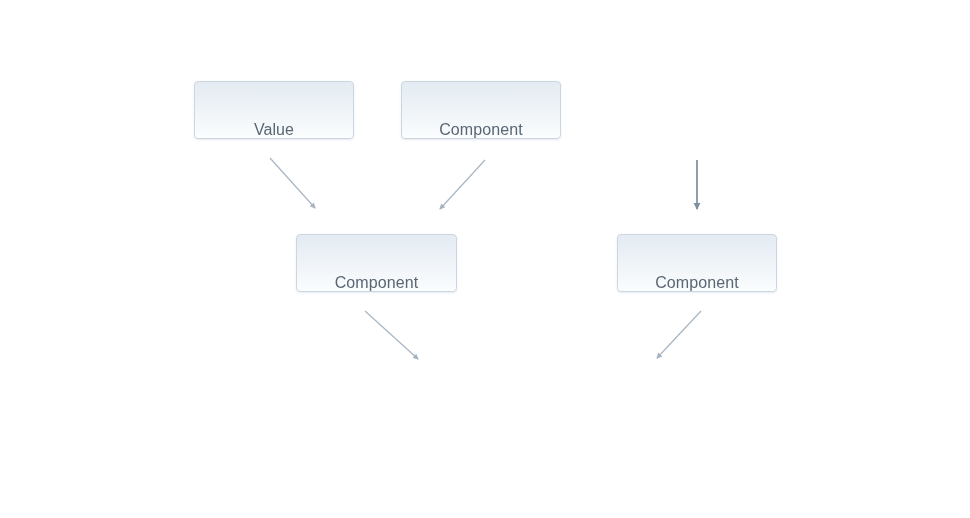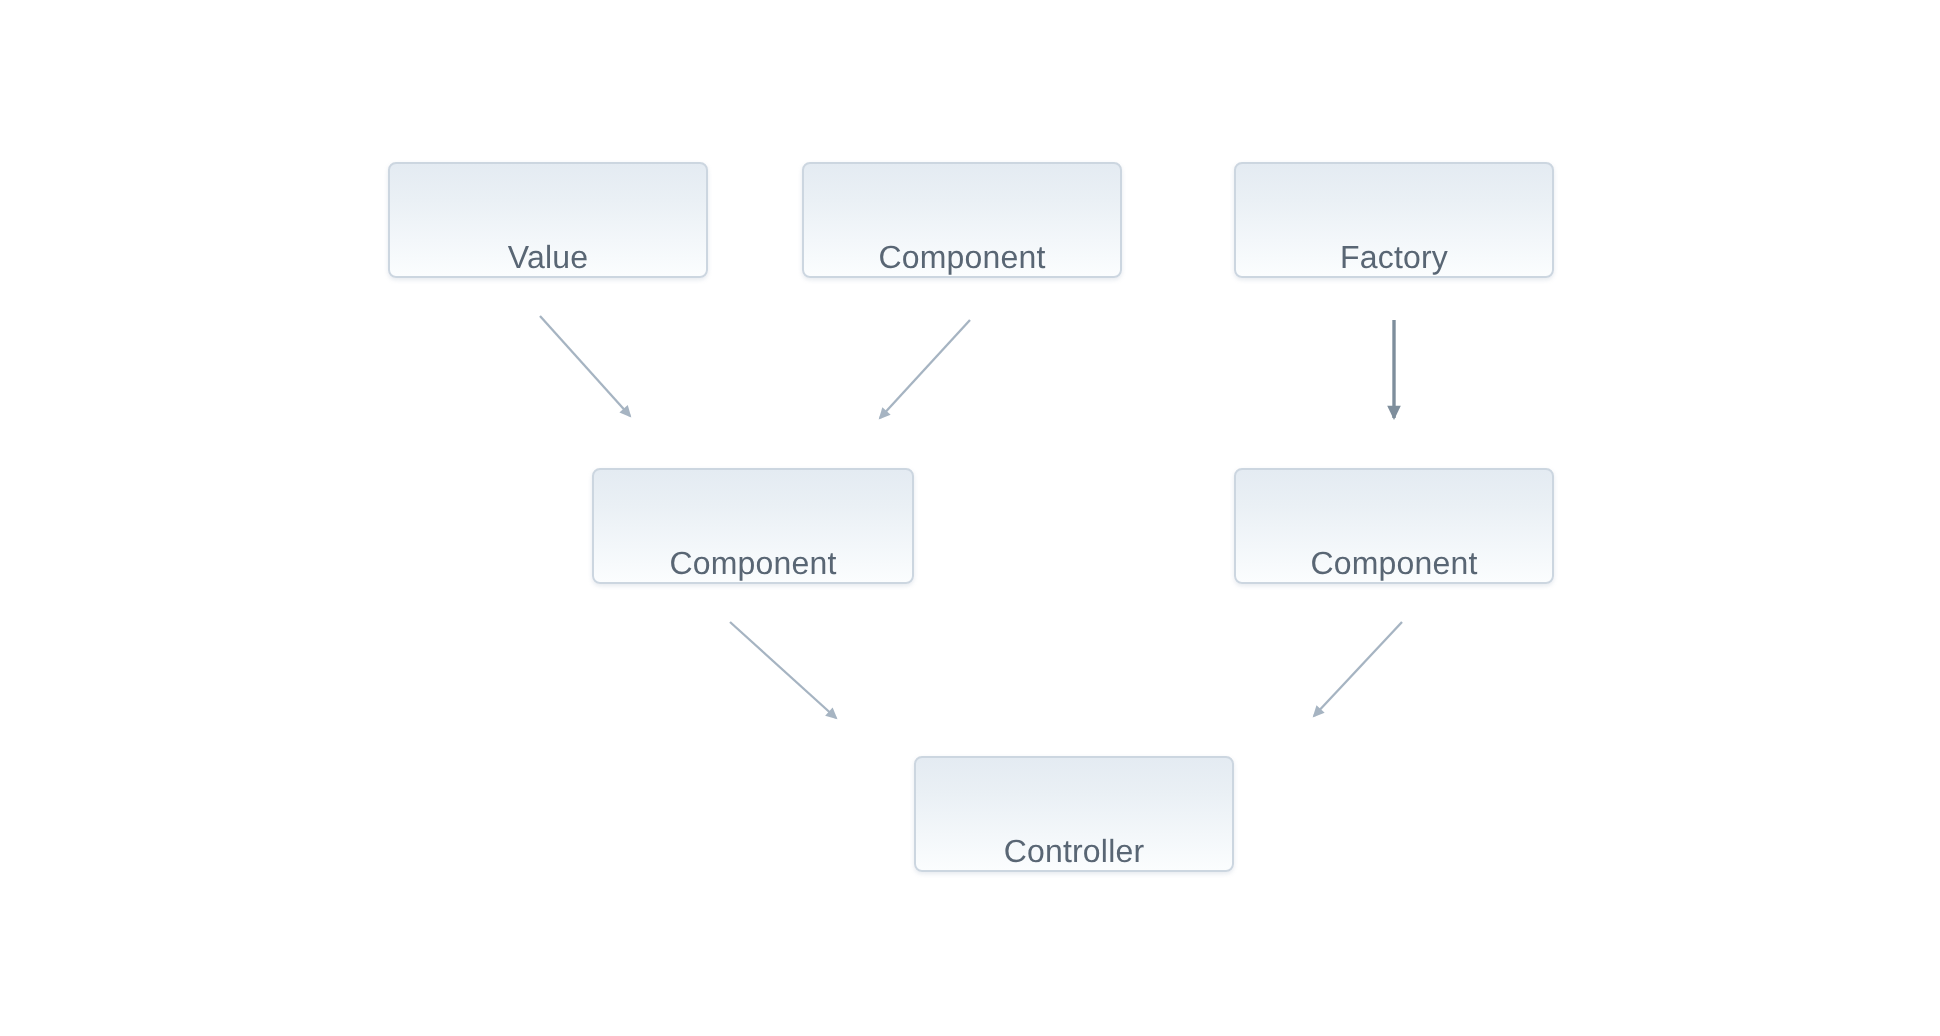--- a/index.html
+++ b/index.html
@@ -79,29 +79,23 @@
   </svg>
 
   <div class="node-box" style="left:194px; top:81px; width:160px; height:58px;">
     <span class="node-label">Value</span>
   </div>
 
   <div class="node-box" style="left:401px; top:81px; width:160px; height:58px;">
     <span class="node-label">Component</span>
   </div>
 
-  <div class="node-box" style="left:617px; top:81px; width:160px; height:58px;">
-    <span class="node-label">Factory</span>
-  </div>
 
   <div class="node-box" style="left:296px; top:234px; width:161px; height:58px;">
     <span class="node-label">Component</span>
   </div>
 
   <div class="node-box" style="left:617px; top:234px; width:160px; height:58px;">
     <span class="node-label">Component</span>
   </div>
 
-  <div class="node-box" style="left:457px; top:378px; width:160px; height:58px;">
-    <span class="node-label">Controller</span>
-  </div>
 
 </div>
 
 </body></html>

